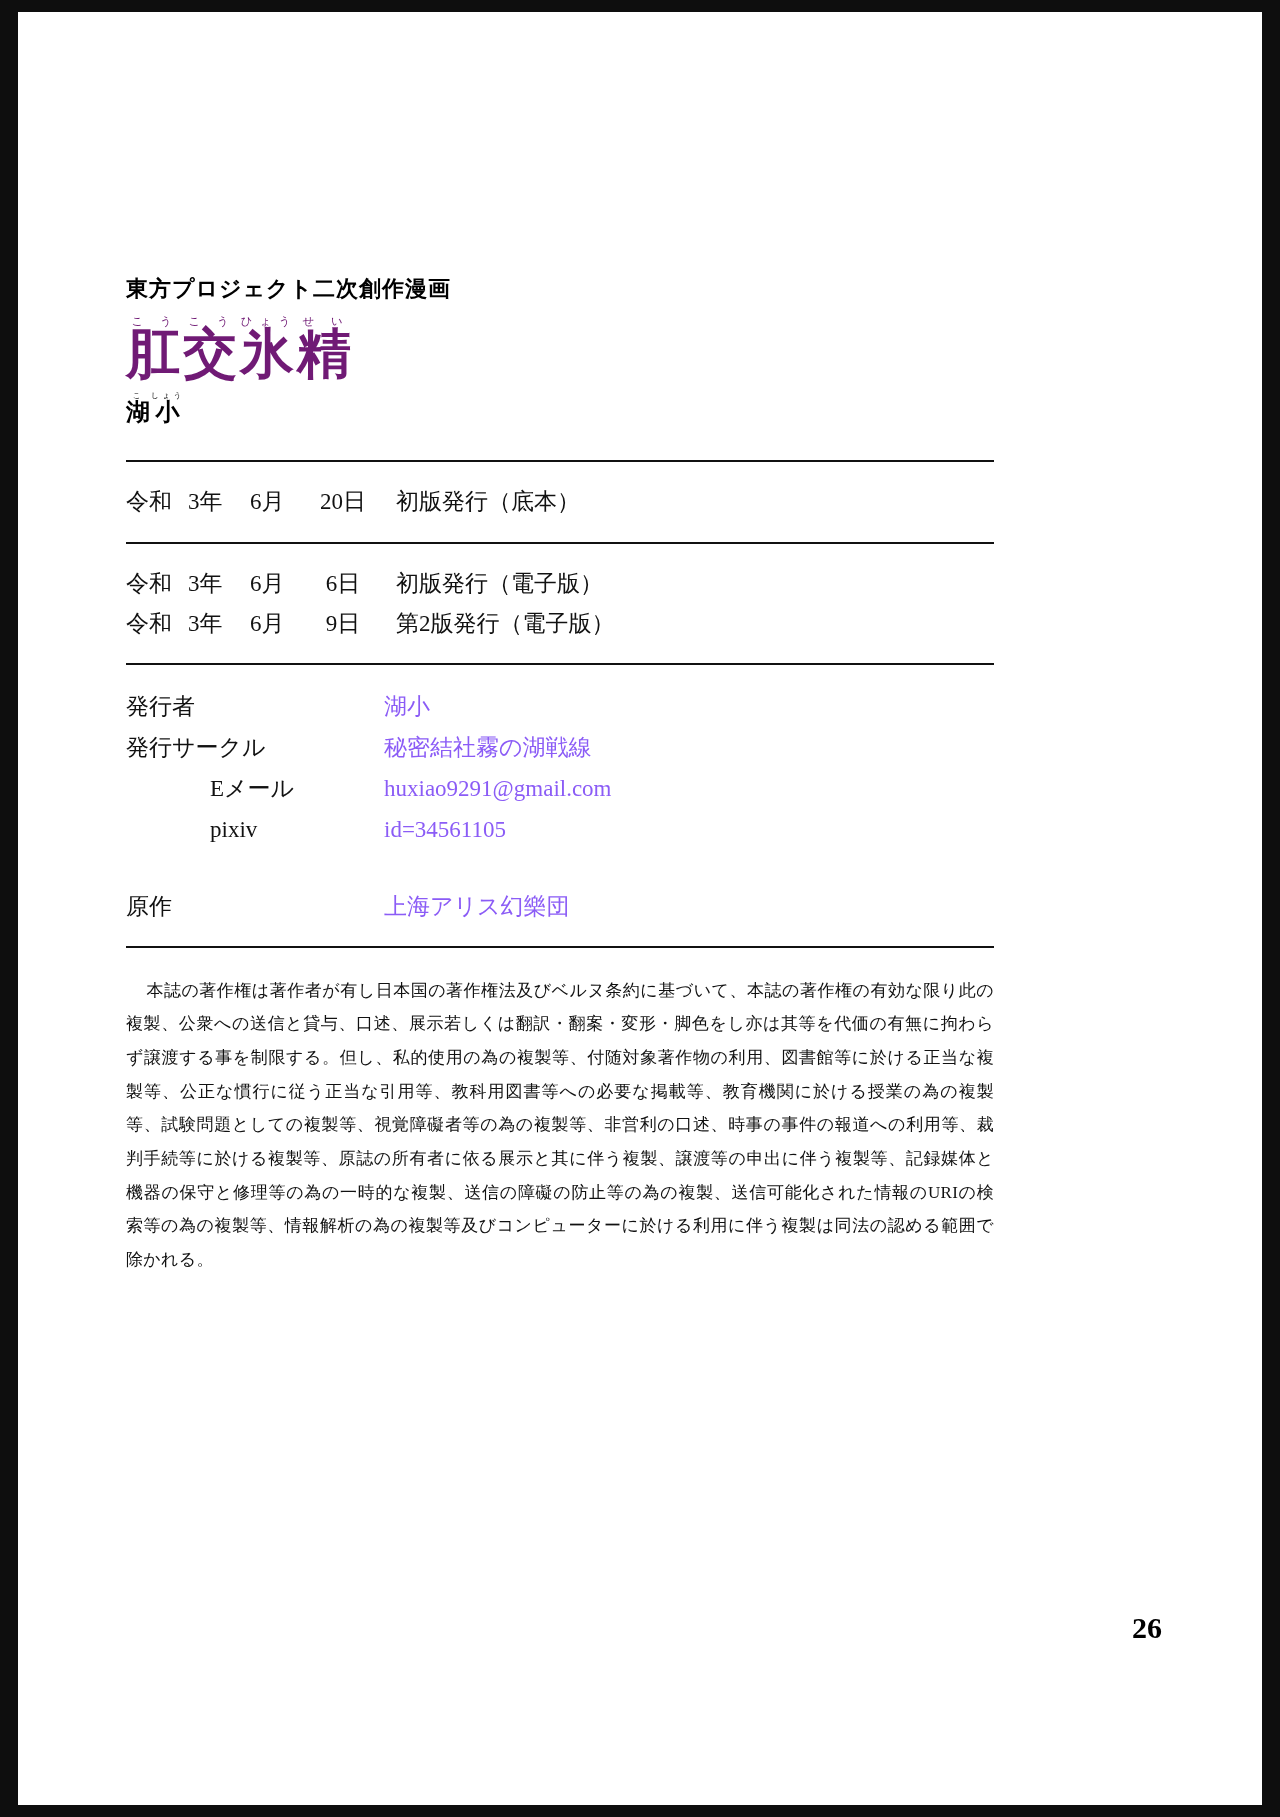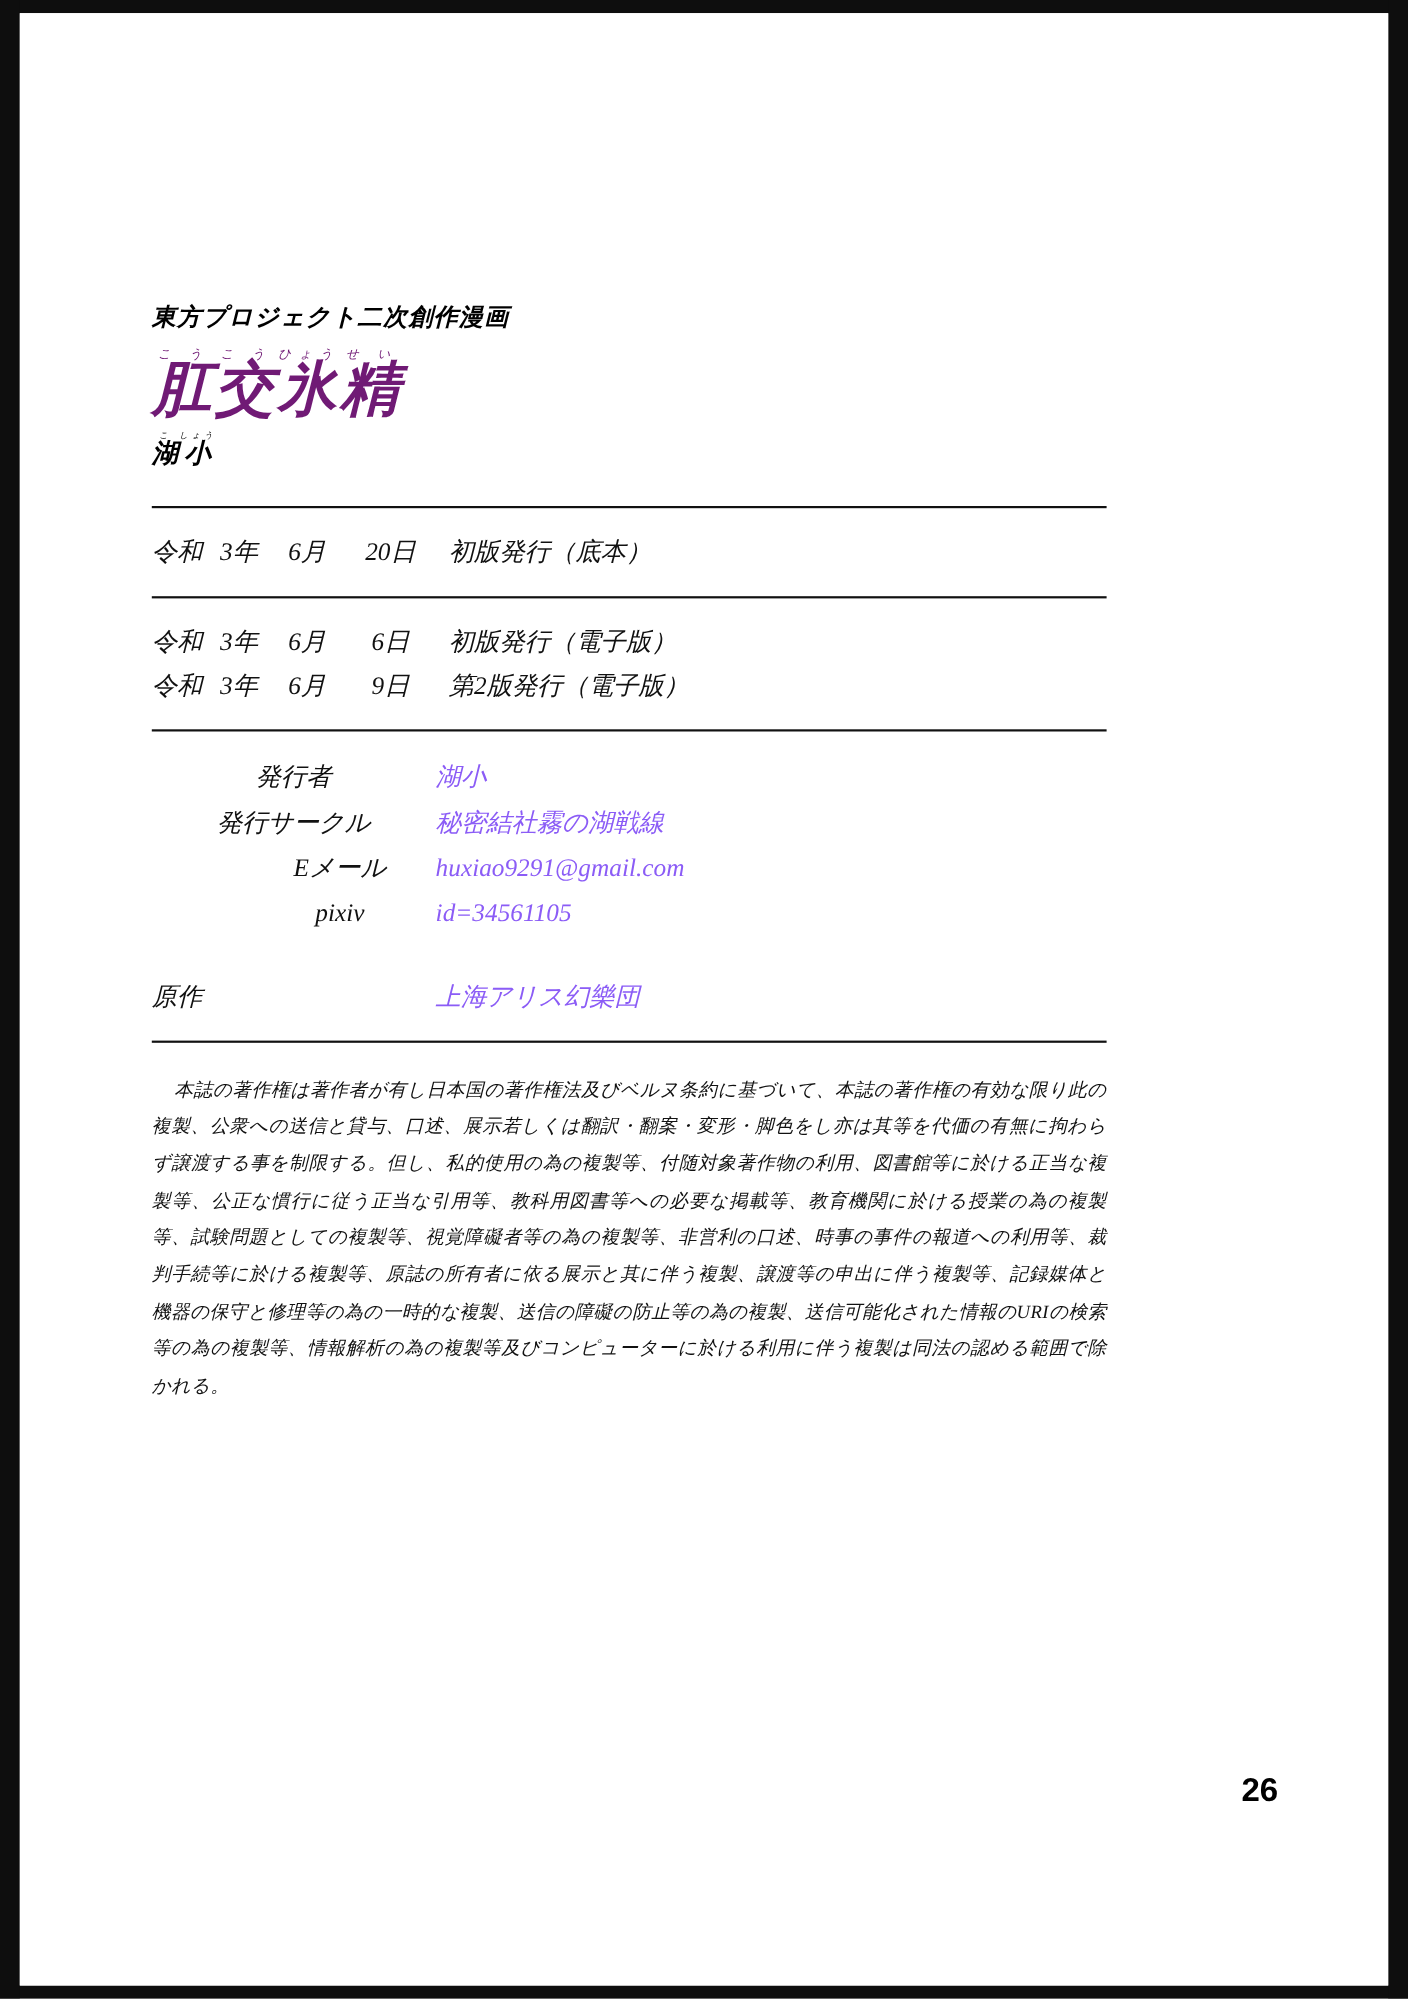--- a/index.html
+++ b/index.html
@@ -44,24 +44,23 @@
     position: absolute;
     left: 18px;
     top: 12px;
     right: 18px;
     bottom: 12px;
     background: #ffffff;
   }
 
   .content {
     position: absolute;
-    left: 120px;
+    left: 108px;
     top: 265px;
     width: 868px;
-    font-style: italic;
   }
 
   
   .series-line {
     font-family: "DejaVu Sans", "Liberation Sans", sans-serif;
     font-weight: bold;
     font-size: 22px;
     letter-spacing: 1px;
     color: #000;
     line-height: 1.1;
@@ -122,21 +121,20 @@
   }
   .d-era   { width: 62px; }
   .d-year  { width: 62px; text-align: left; }
   .d-month { width: 56px; text-align: left; }
   .d-day   { width: 74px; text-align: center; }
   .d-text  { padding-left: 16px; }
 
   
   .info-block {
     padding: 22px 0 18px 0;
-    text-align: center;
   }
   .info-row {
     display: flex;
     align-items: baseline;
     font-size: 23px;
     line-height: 1.78;
     color: #111;
     white-space: nowrap;
   }
   .info-label {
@@ -164,21 +162,21 @@
     text-align: justify;
     text-indent: 1.2em;
     letter-spacing: 0.02em;
   }
 
   
   .page-number {
     position: absolute;
     right: 100px;
     bottom: 160px;
-    font-family: Liberation Sans, sans-serif;
+    font-family: Liberation Serif, serif;
     font-weight: bold;
     font-size: 30px;
     color: #000;
   }
 </style>
 </head>
 <body>
 
 <div class="page">
 

